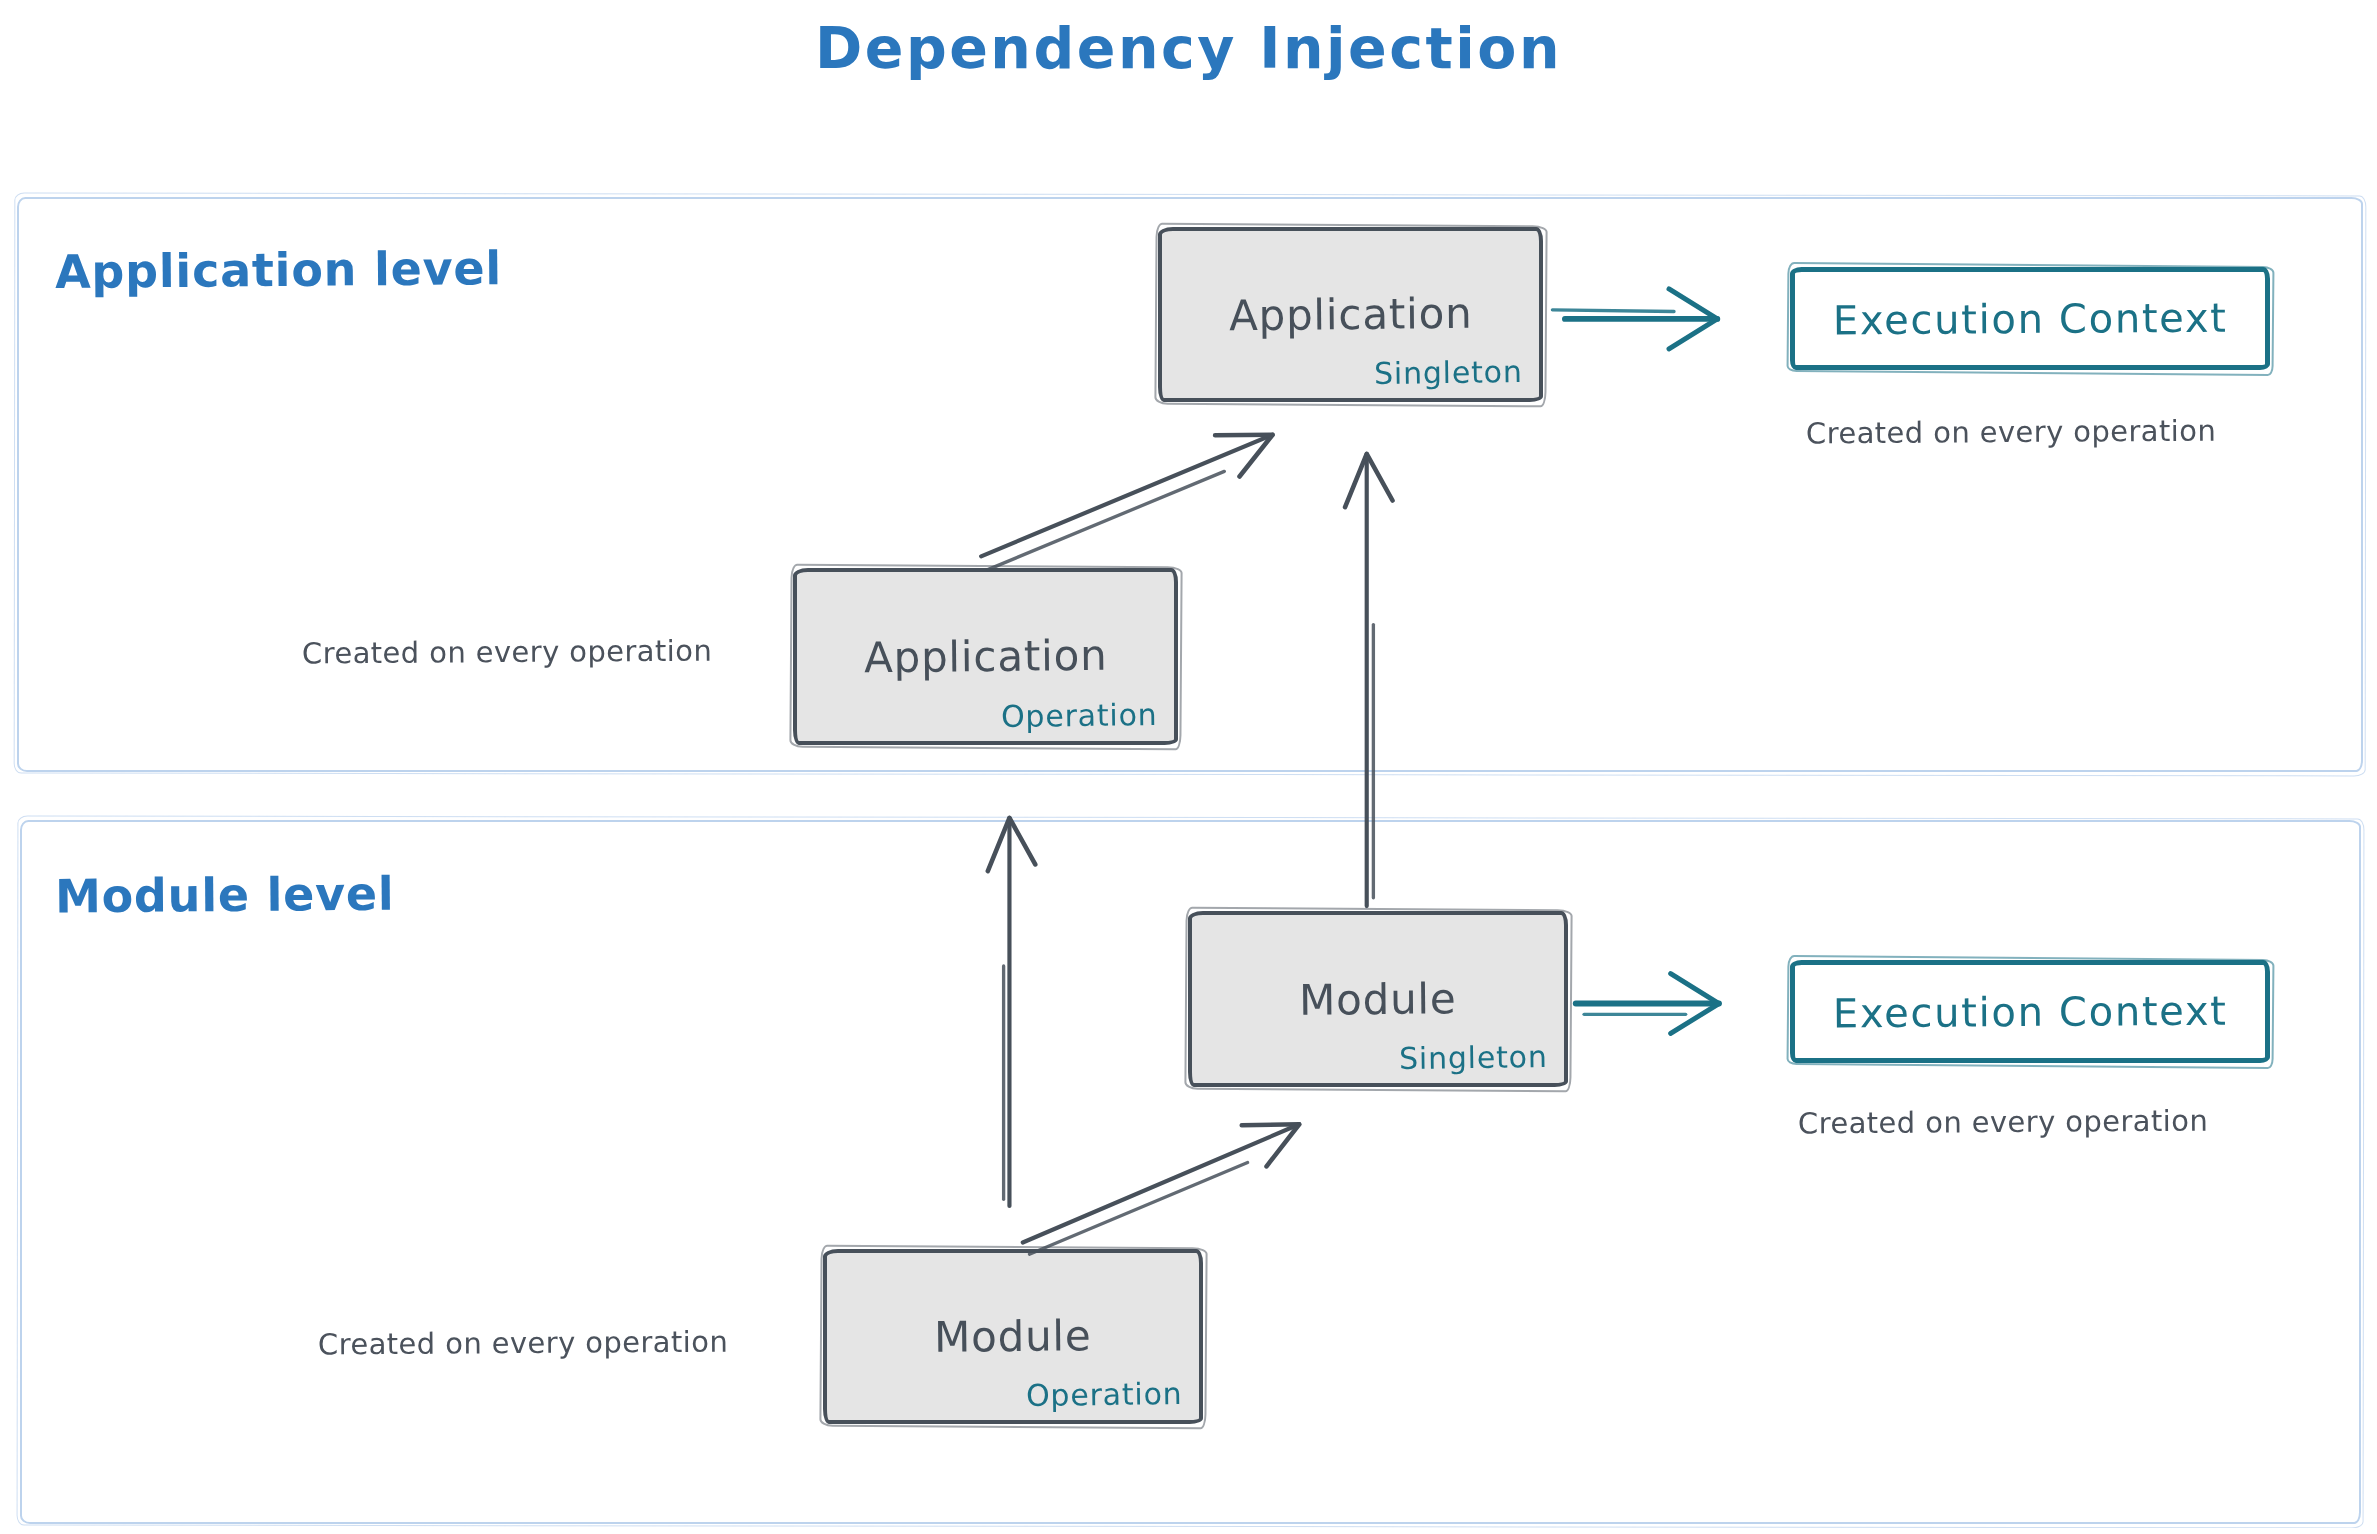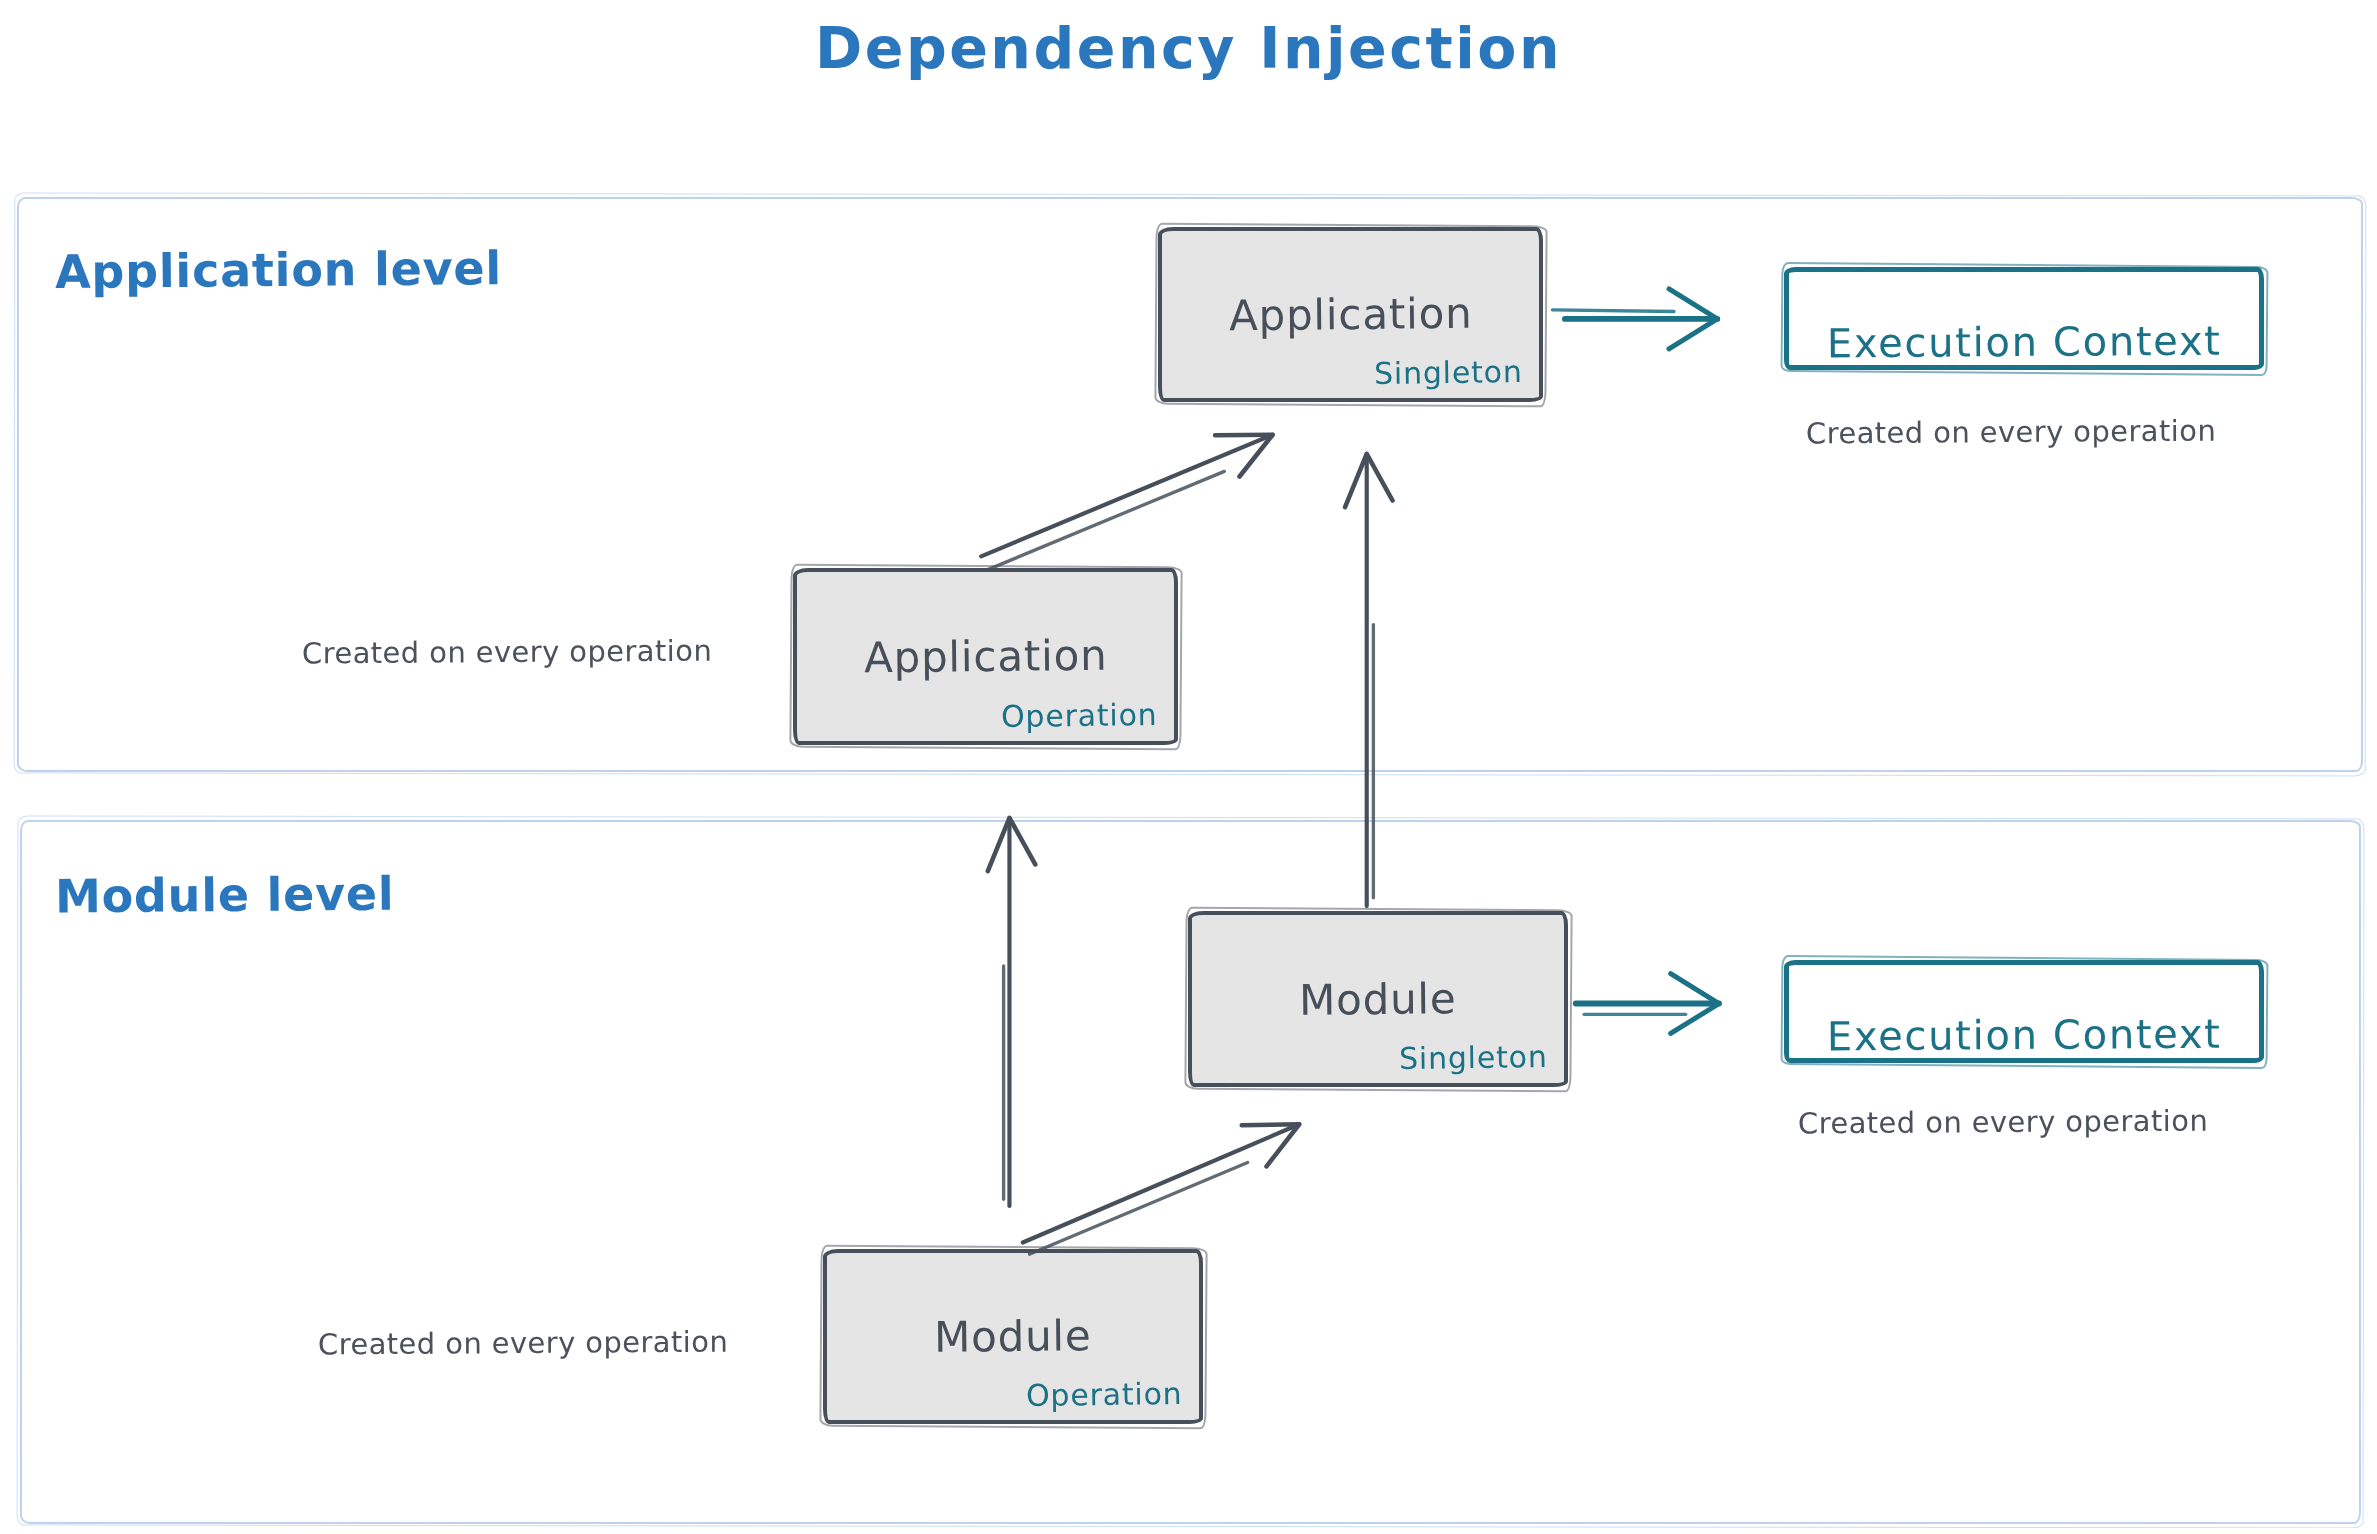--- a/index.html
+++ b/index.html
@@ -55,21 +55,21 @@
   }
   #box-app-singleton{left:1158px;top:227px;width:377px;height:167px;}
   #box-app-operation{left:793px;top:568px;width:377px;height:169px;}
   #box-mod-singleton{left:1188px;top:911px;width:372px;height:168px;}
   #box-mod-operation{left:823px;top:1249px;width:372px;height:167px;}
   
   .ecbox{
     position:absolute;background:#fff;
     border:5px solid var(--teal);
     border-radius:11.7px 6.7px 10px 5.8px / 6.7px 11.7px 5.8px 10px;
-    display:flex;align-items:flex-end;justify-content:center;
+    display:flex;align-items:center;justify-content:center;margin-left:6px;
   }
   .ecbox::before{
     content:"";position:absolute;inset:-8.3px;
     border:2.9px solid var(--teal);opacity:.55;
     border-radius:6.7px 11.7px 5.8px 10px / 11.7px 6.7px 10px 5.8px;
     transform:rotate(.5deg);pointer-events:none;
   }
   .ec-title{font-size:40px;font-weight:500;color:var(--teal);letter-spacing:1.7px;white-space:nowrap;transform:rotate(-.4deg);}
   #ec-app{left:1784px;top:267px;width:470px;height:93px;}
   #ec-mod{left:1784px;top:960px;width:470px;height:93px;}

